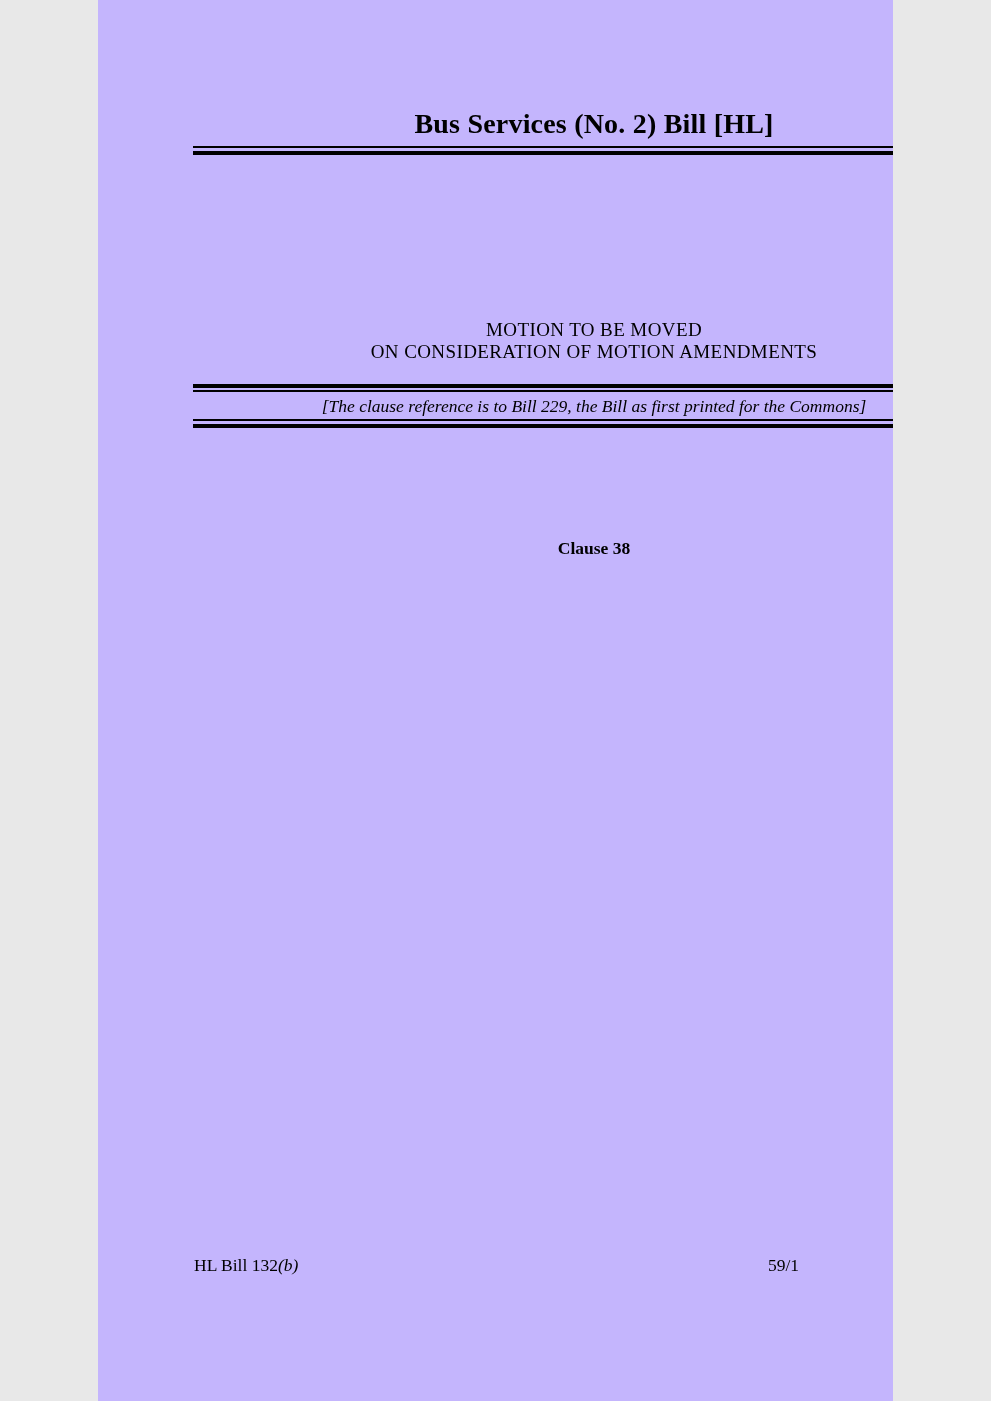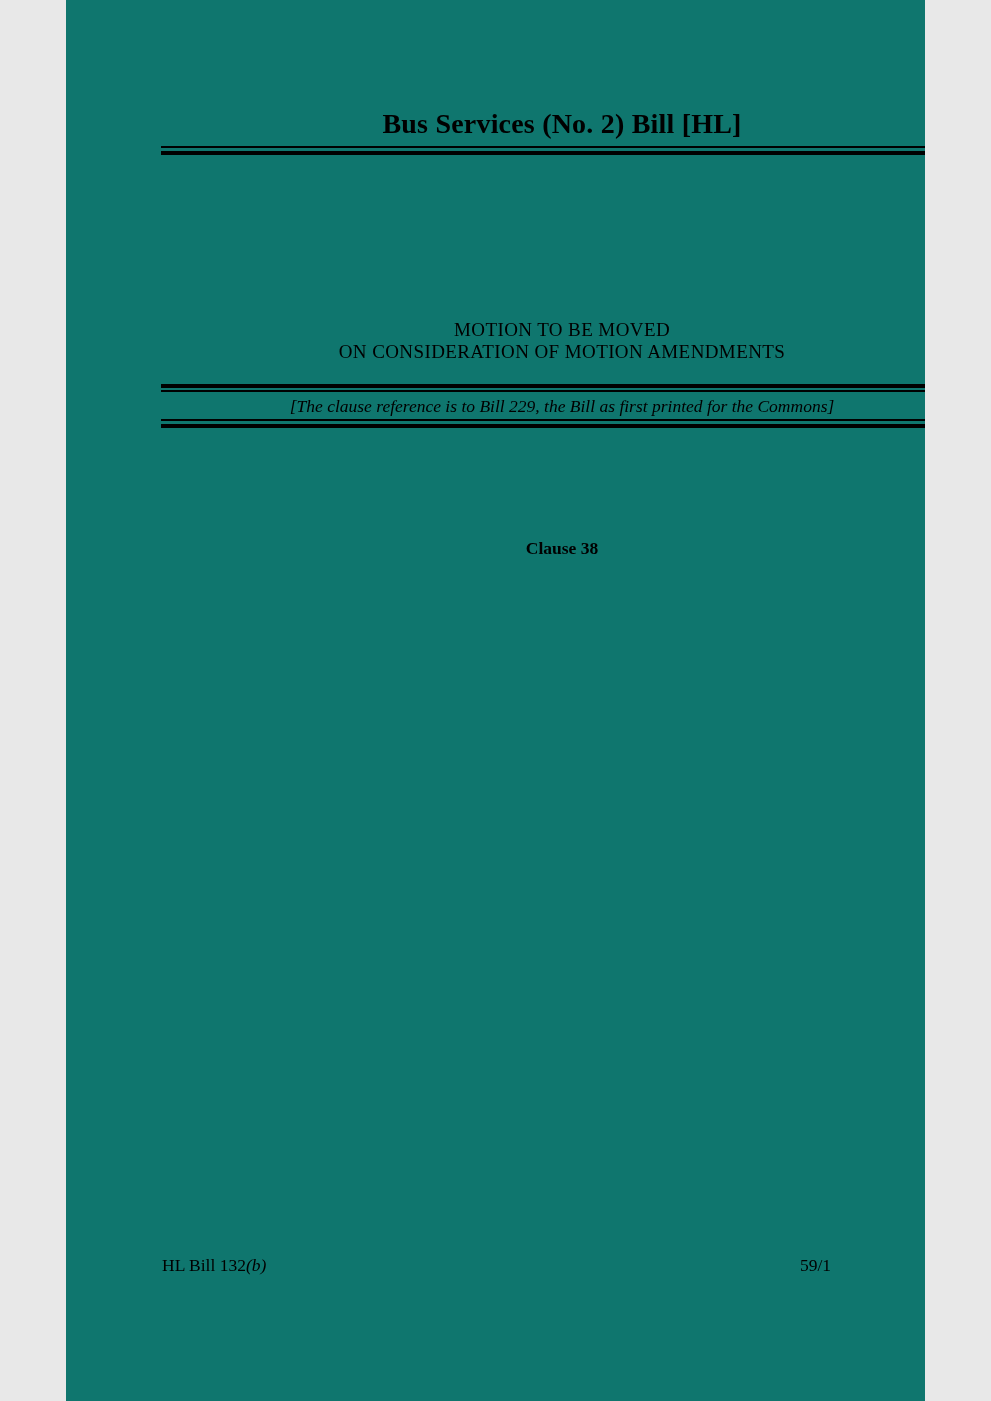--- a/index.html
+++ b/index.html
@@ -2,24 +2,24 @@
 <html><head>
 <meta charset="utf-8">
 <style>
   html, body {
     margin: 0;
     padding: 0;
     background: #e8e8e8;
   }
   .page {
     position: relative;
-    width: 859px;
+    width: 795px;
     height: 1401px;
     margin: 0 auto;
-    background: #0f766e;
+    background: #c4b5fd;
     font-family: "Liberation Serif", serif;
     color: #000000;
     overflow: hidden;
   }
   .centered {
     position: absolute;
     left: 95px;
     width: 802px;
     text-align: center;
   }

